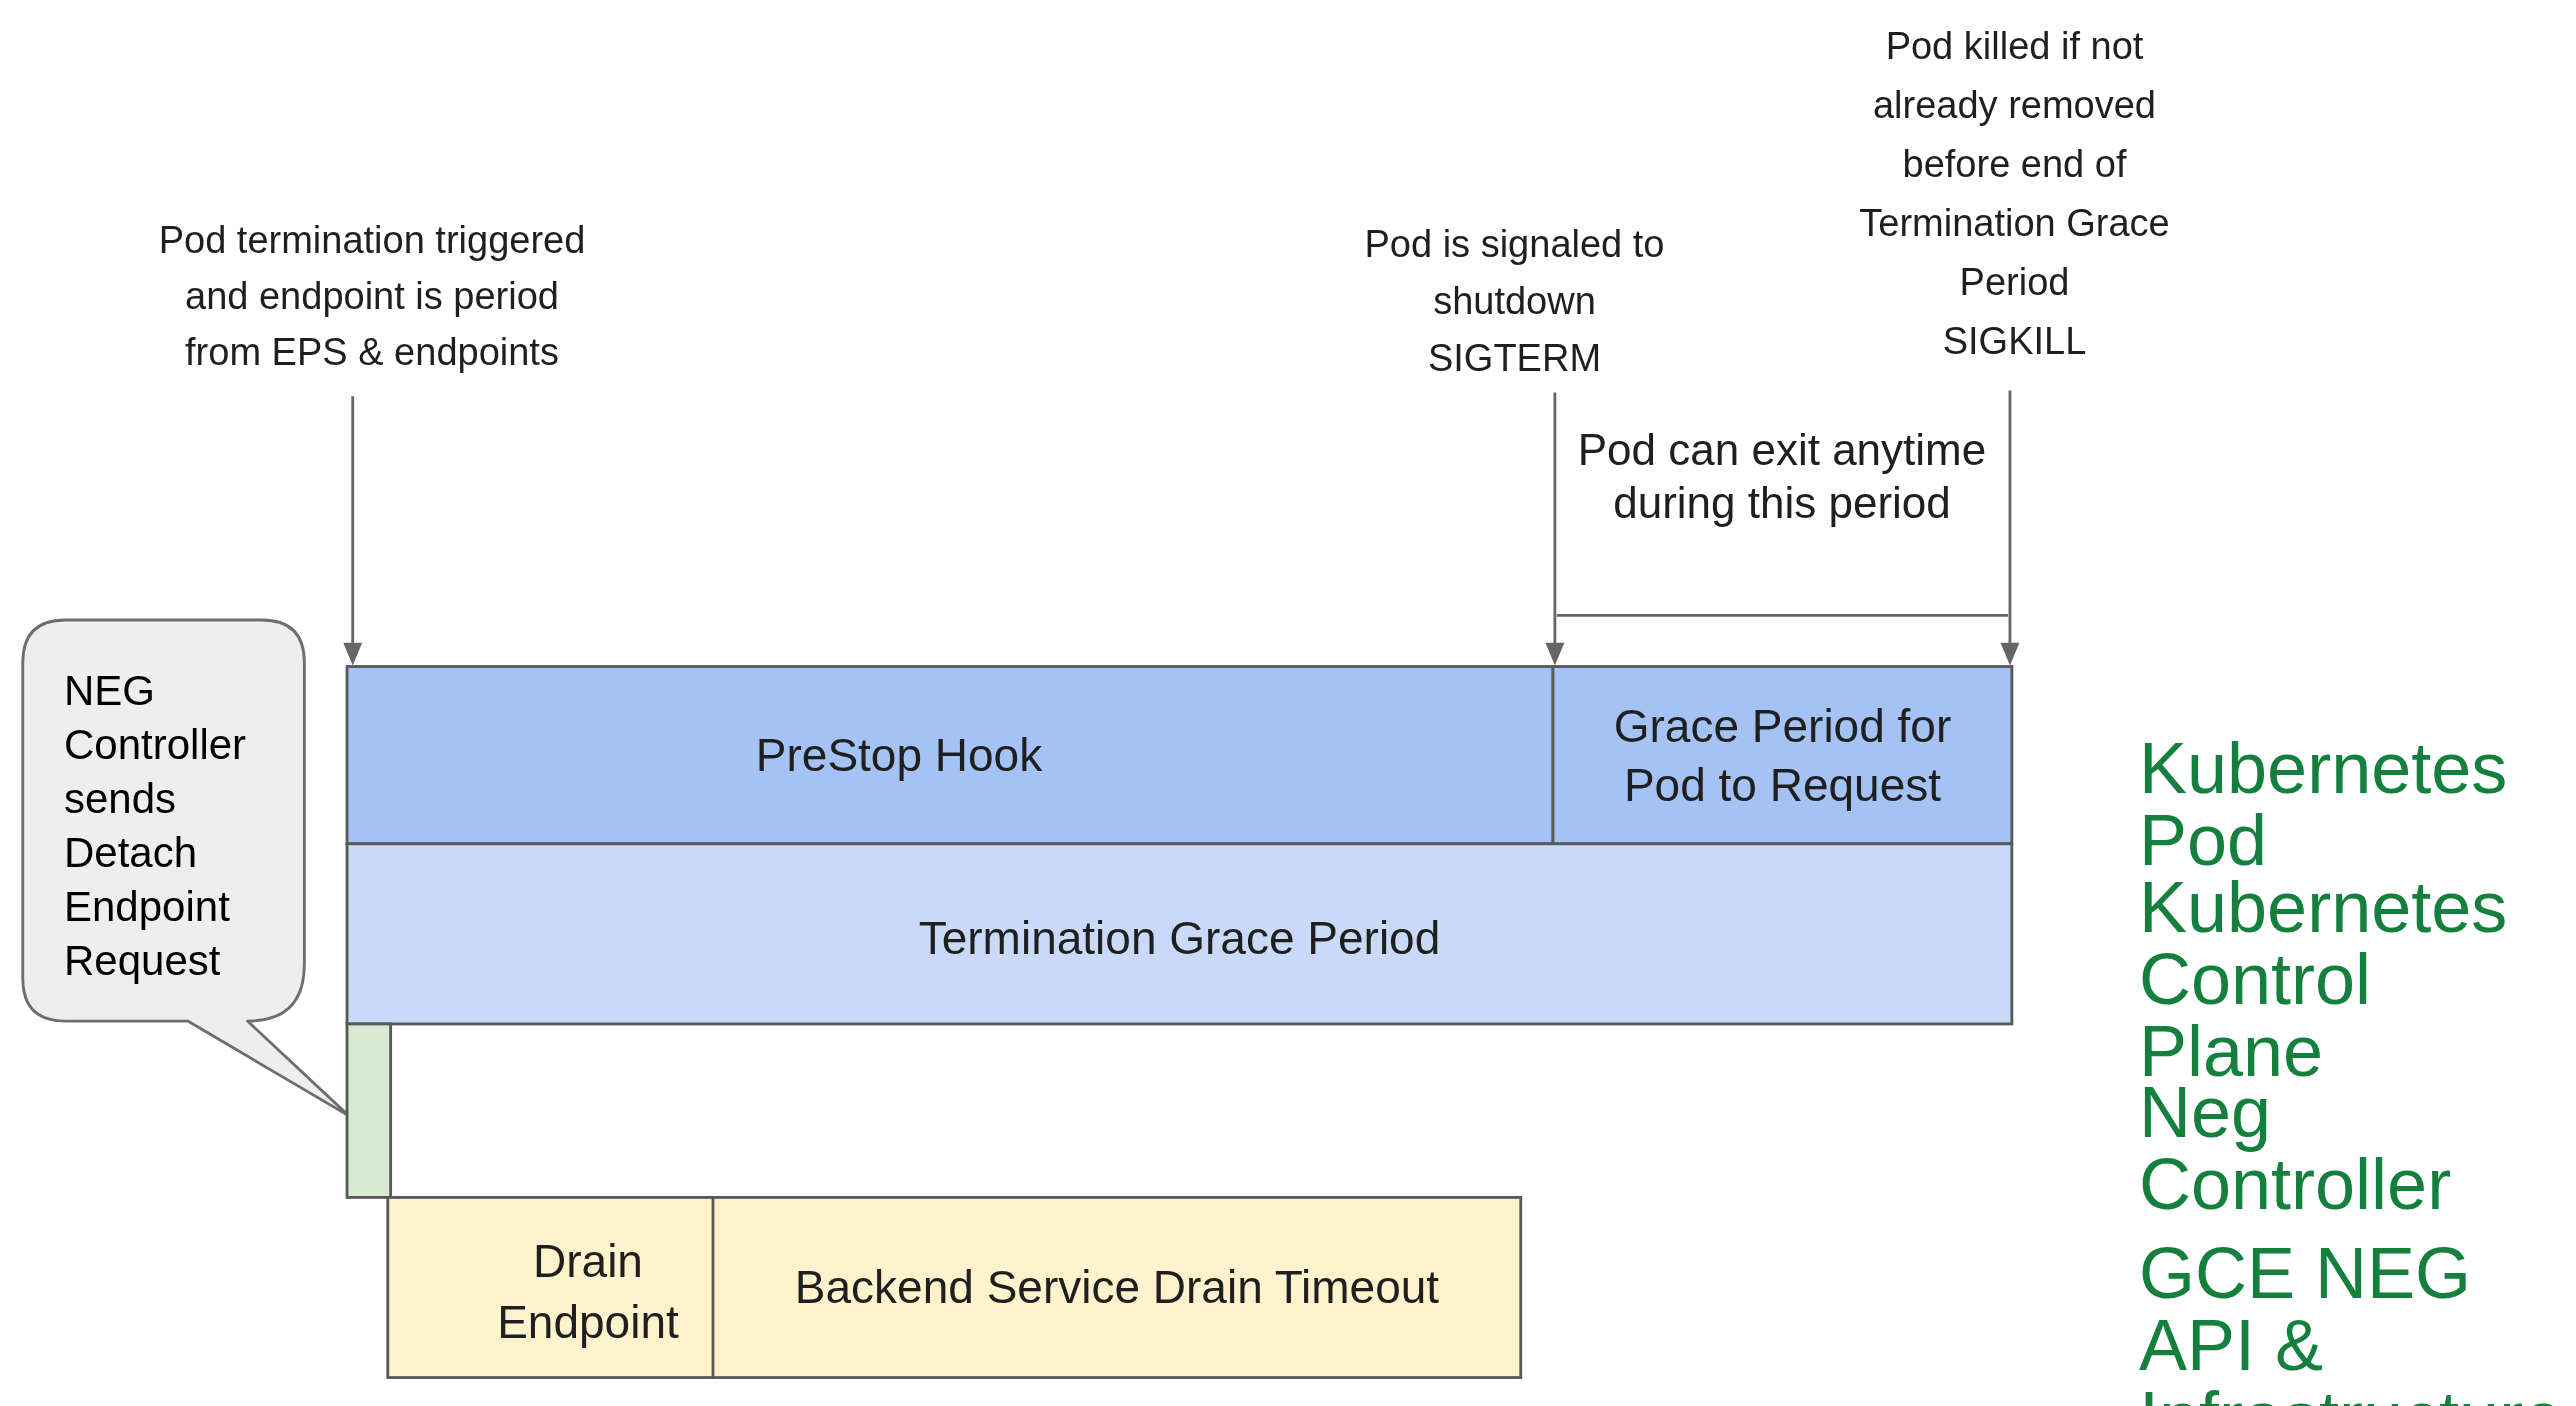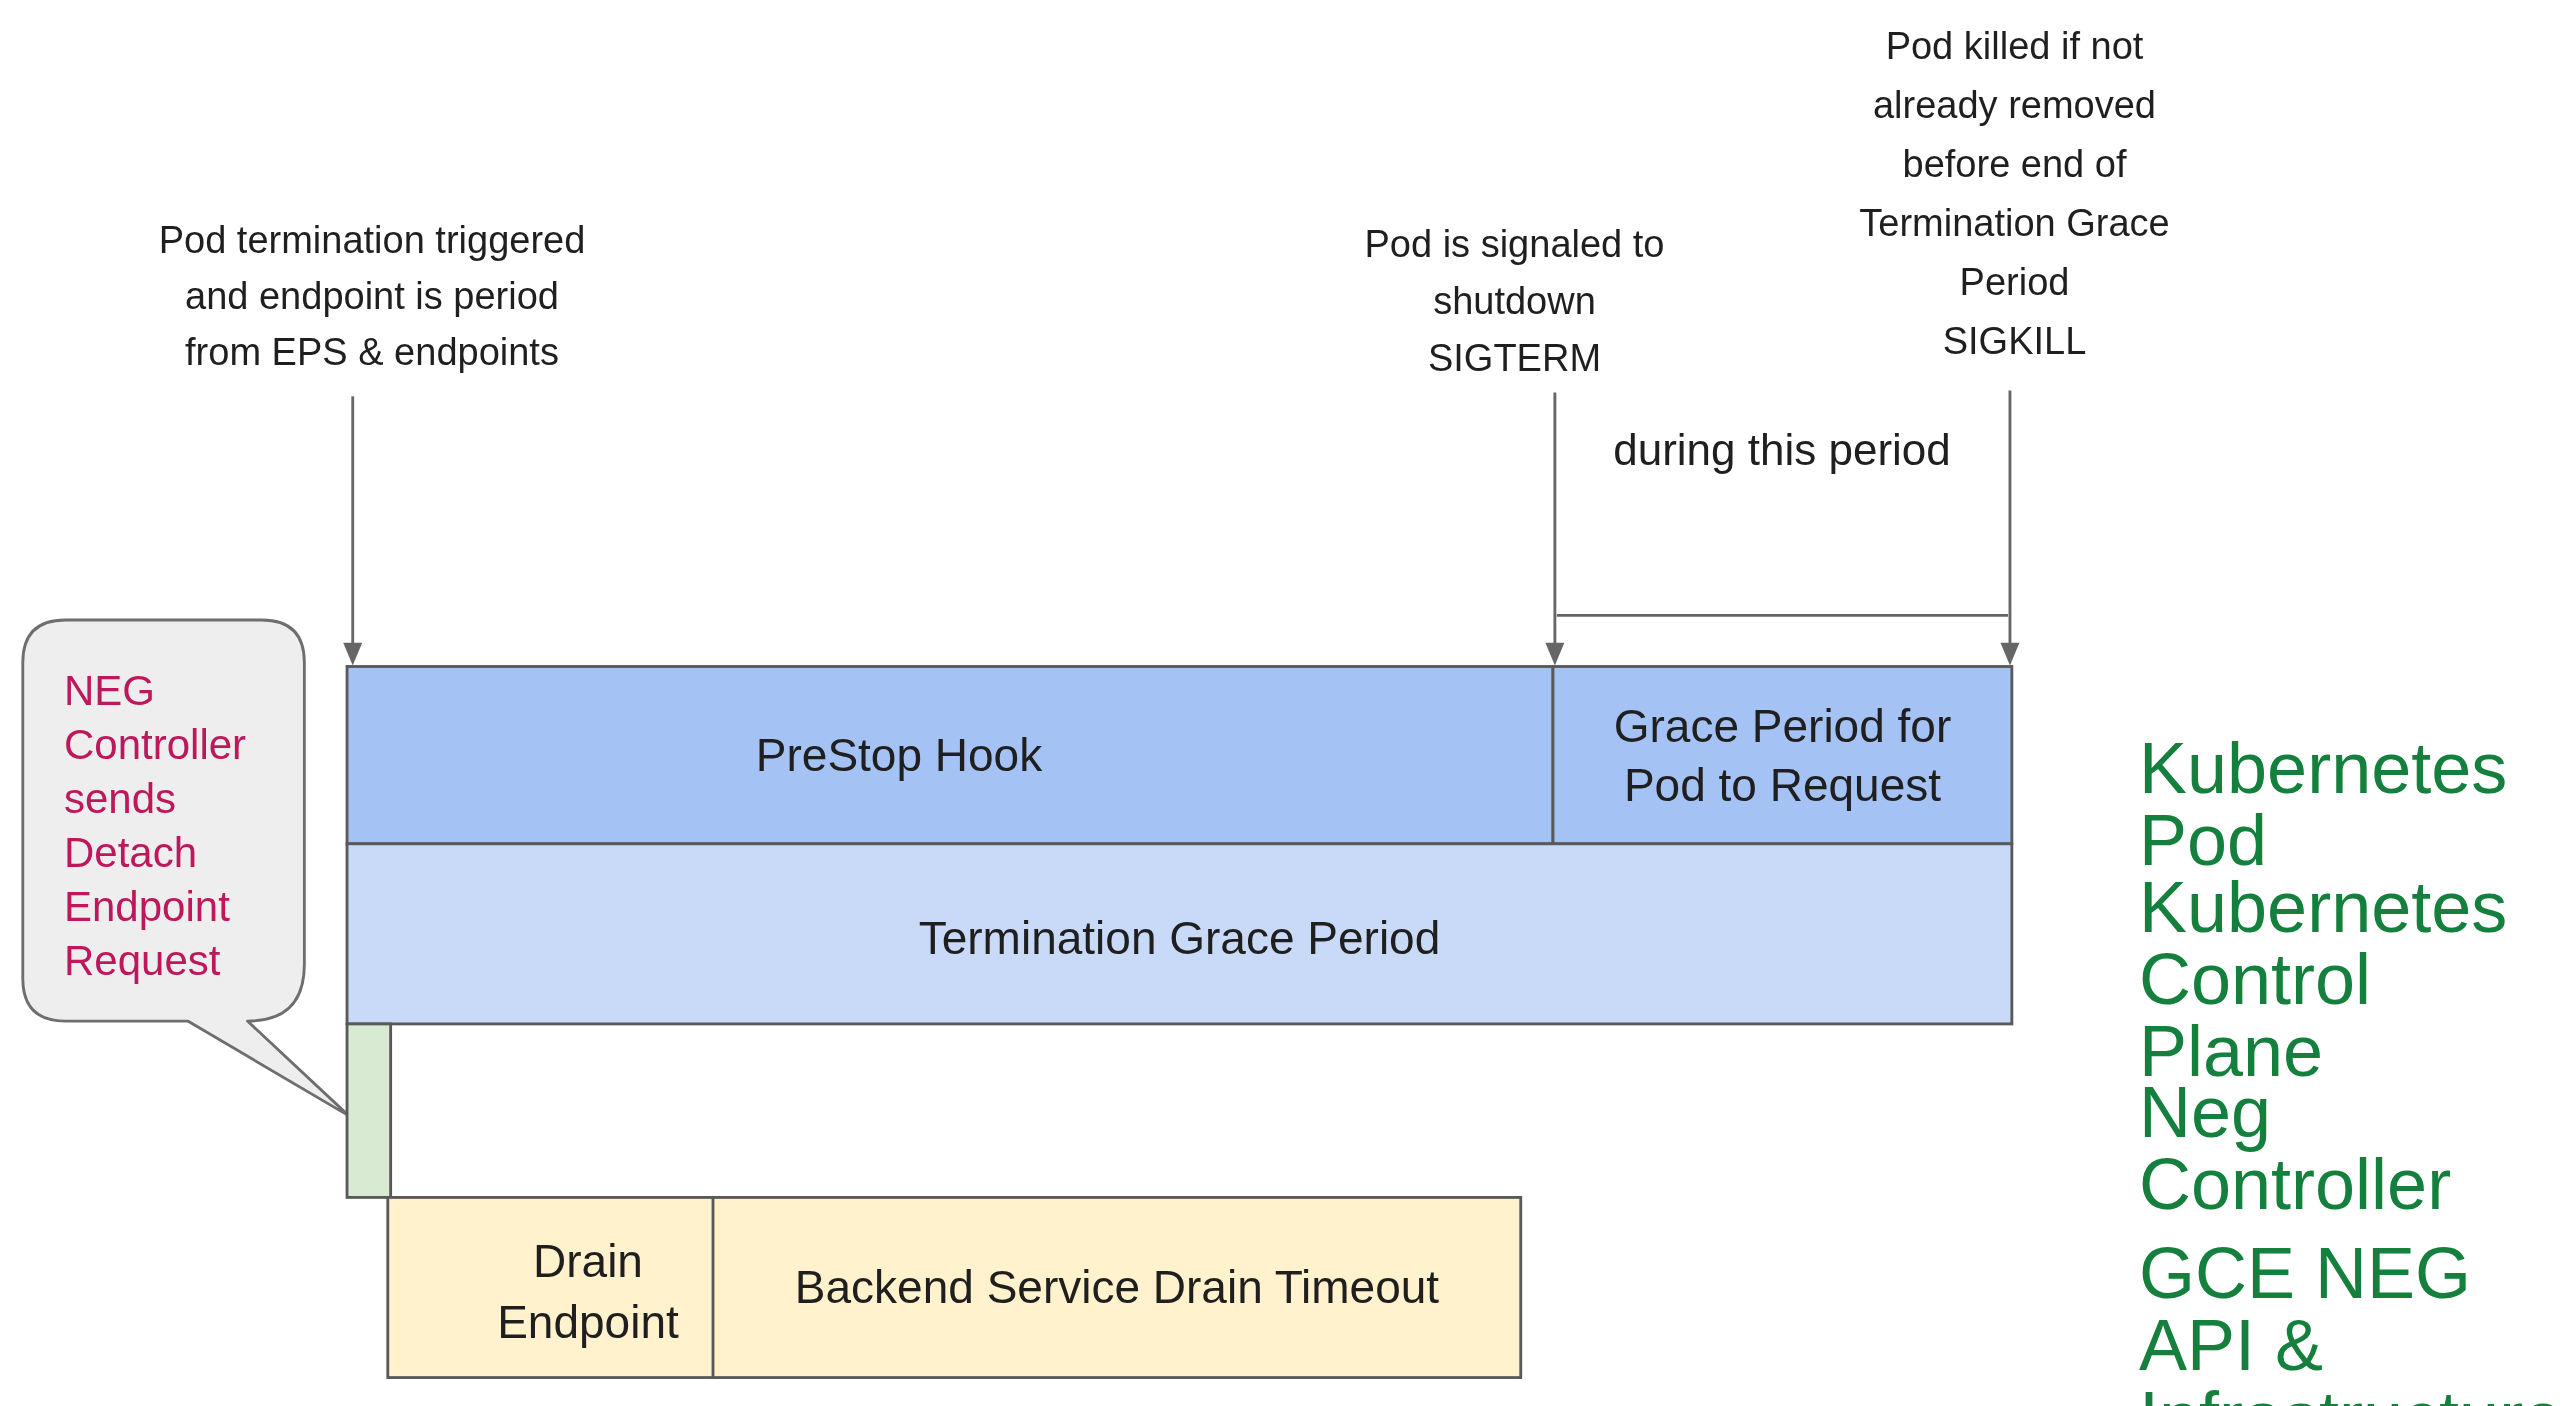--- a/index.html
+++ b/index.html
@@ -18,21 +18,21 @@
   .lane-label{position:absolute;font-size:72px;line-height:72px;text-align:left;color:#15803d;}
   .lane-label .ln{display:block;}
   .bar-label{
     position:absolute;display:flex;flex-direction:column;
     align-items:center;justify-content:center;
     text-align:center;font-size:46px;line-height:57px;color:#1f1f1f;
   }
   .bar-label .ln{display:block;}
   .bubble-text{
     position:absolute;left:64px;top:664px;width:237px;
-    font-size:42px;line-height:54px;text-align:left;color:#be185d;
+    font-size:42px;line-height:54px;text-align:left;color:#000000;
   }
   .bubble-text .ln{display:block;}
 </style>
 </head>
 <body>
 
 <div id="stage">
 
   <svg class="overlay" viewBox="0 0 2717 1483">
 
@@ -70,20 +70,21 @@
   <div class="ann" style="left:1749px;top:17px;width:531px;line-height:59px;">
     <span class="ln">Pod killed if not</span>
     <span class="ln">already removed</span>
     <span class="ln">before end of</span>
     <span class="ln">Termination Grace</span>
     <span class="ln">Period</span>
     <span class="ln">SIGKILL</span>
   </div>
 
   <div class="ann" style="left:1564px;top:423px;width:436px;font-size:44px;line-height:53px;">
+    <span class="ln">Pod can exit anytime</span>
     <span class="ln">during this period</span>
   </div>
 
   <div class="bubble-text">
     <span class="ln">NEG</span>
     <span class="ln">Controller</span>
     <span class="ln">sends</span>
     <span class="ln">Detach</span>
     <span class="ln">Endpoint</span>
     <span class="ln">Request</span>

